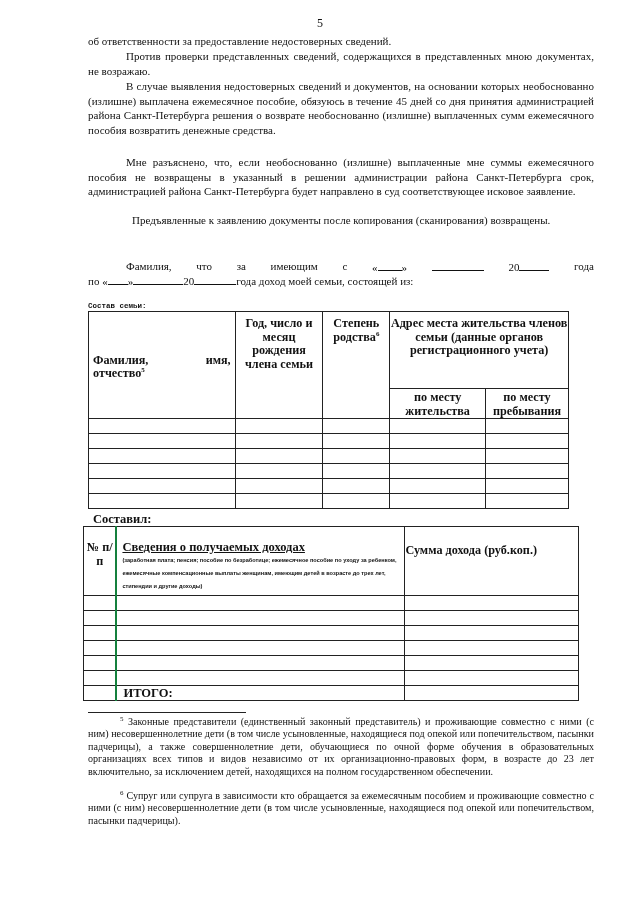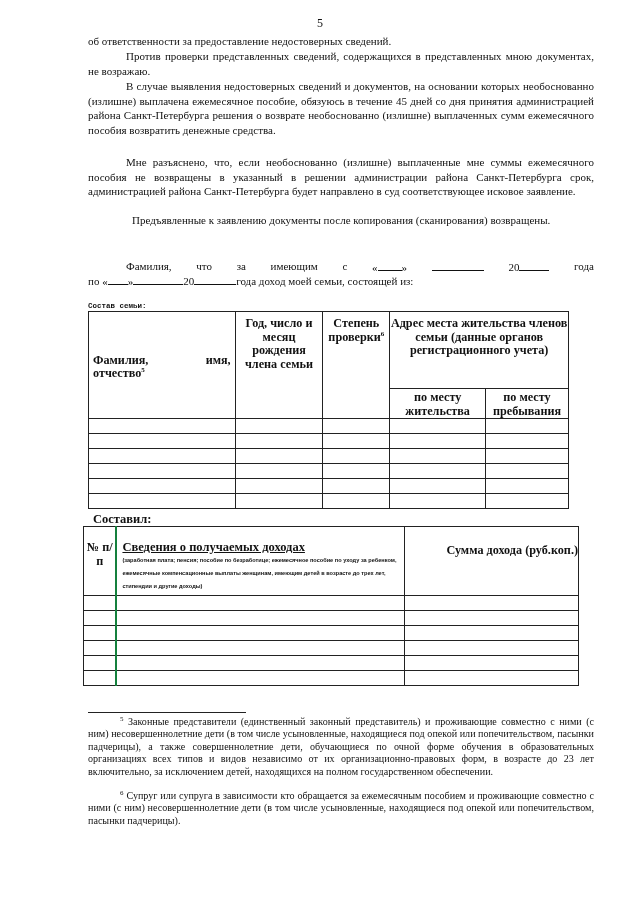--- a/index.html
+++ b/index.html
@@ -19,21 +19,21 @@
   .fam th.sub { vertical-align: top; padding-top: 2px; }
   sup { font-size: 7px; line-height: 0; }
   .sostavil { position: absolute; left: 93px; top: 512px; font-size: 12.5px; font-weight: bold; }
   .inc { left: 83px; top: 526px; width: 496px; }
   .inc th { font-weight: bold; font-size: 12.2px; line-height: 14px; vertical-align: top; }
   .inc td { height: 14px; }
   .inc .num { width: 32px; text-align: center; padding-top: 13px; }
   .inc .desc { width: 284px; text-align: left; padding: 13px 4px 2px 5px; }
   .inc .desc-title { text-decoration: underline; font-size: 12.5px; display: block; }
   .inc .desc-note { display: block; font-size: 5.6px; line-height: 13px; font-weight: bold; font-family: "Liberation Sans", sans-serif; }
-  .inc .sum { text-align: right; padding-top: 16px; }
+  .inc .sum { text-align: left; padding-top: 16px; }
   .inc .total { font-weight: bold; font-size: 12.5px; padding-left: 6px; line-height: 14px; }
   .inc .thick-left { border-left: 2px solid #15803d; }
   .fn-sep { position: absolute; left: 88px; top: 712px; width: 158px; border-top: 1px solid #222; }
   .fn { position: absolute; left: 88px; width: 506px; font-size: 10.1px; line-height: 12.4px; text-align: justify; }
   .fn .ind2 { text-indent: 32px; display: block; }
 </style>
 </head>
 <body>
 
 <div class="page-num">5</div>
@@ -72,21 +72,21 @@
   <tbody>
       <tr style="height:77px;">
     <th class="left" rowspan="2">
       <div class="fio-line">
             <span>Фамилия,</span>
             <span>имя,</span>
           </div>
       <div><span>отчество</span><sup>5</sup></div>
     </th>
     <th rowspan="2" style="padding-top:5px;">Год, число и месяц рождения члена семьи</th>
-    <th rowspan="2" style="padding-top:5px;"><span>Степень проверки</span><sup>6</sup></th>
+    <th rowspan="2" style="padding-top:5px;"><span>Степень родства</span><sup>6</sup></th>
     <th colspan="2" style="padding-top:5px;">Адрес места жительства членов семьи (данные органов регистрационного учета)</th>
   </tr>
   <tr style="height:30px;">
     <th class="sub">по месту жительства</th>
     <th class="sub">по месту пребывания</th>
   </tr>
   <tr>
         <td></td>
         <td></td>
         <td></td>
@@ -171,20 +171,25 @@
   <tr>
         <td></td>
         <td class="thick-left"></td>
         <td></td>
       </tr>
   <tr>
         <td></td>
         <td class="thick-left"></td>
         <td></td>
       </tr>
+  <tr>
+        <td></td>
+        <td class="thick-left total">ИТОГО:</td>
+        <td></td>
+      </tr>
 </tbody>
   </table>
 
 <div class="fn-sep"></div>
 
 <div class="fn" style="top:716px;">
   <span class="ind2"><sup>5</sup> <span>Законные представители (единственный законный представитель) и проживающие совместно с ними (с ним) несовершеннолетние дети (в том числе усыновленные, находящиеся под опекой или попечительством, пасынки падчерицы), а также совершеннолетние дети, обучающиеся по очной форме обучения в образовательных организациях всех типов и видов независимо от их организационно-правовых форм, в возрасте до 23 лет включительно, за исключением детей, находящихся на полном государственном обеспечении.</span></span>
 </div>
 <div class="fn" style="top:790px;">
   <span class="ind2"><sup>6</sup> <span>Супруг или супруга в зависимости кто обращается за ежемесячным пособием и проживающие совместно с ними (с ним) несовершеннолетние дети (в том числе усыновленные, находящиеся под опекой или попечительством, пасынки падчерицы).</span></span>

